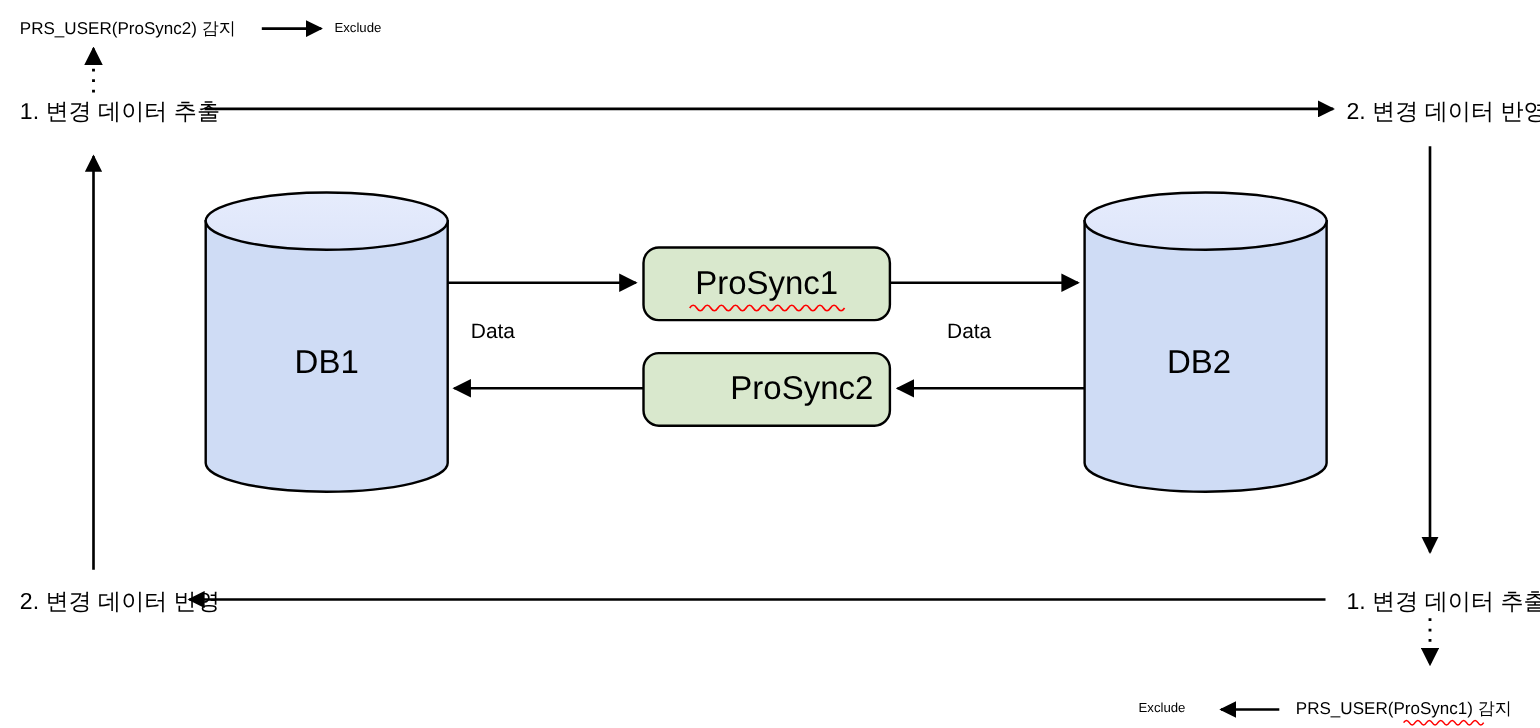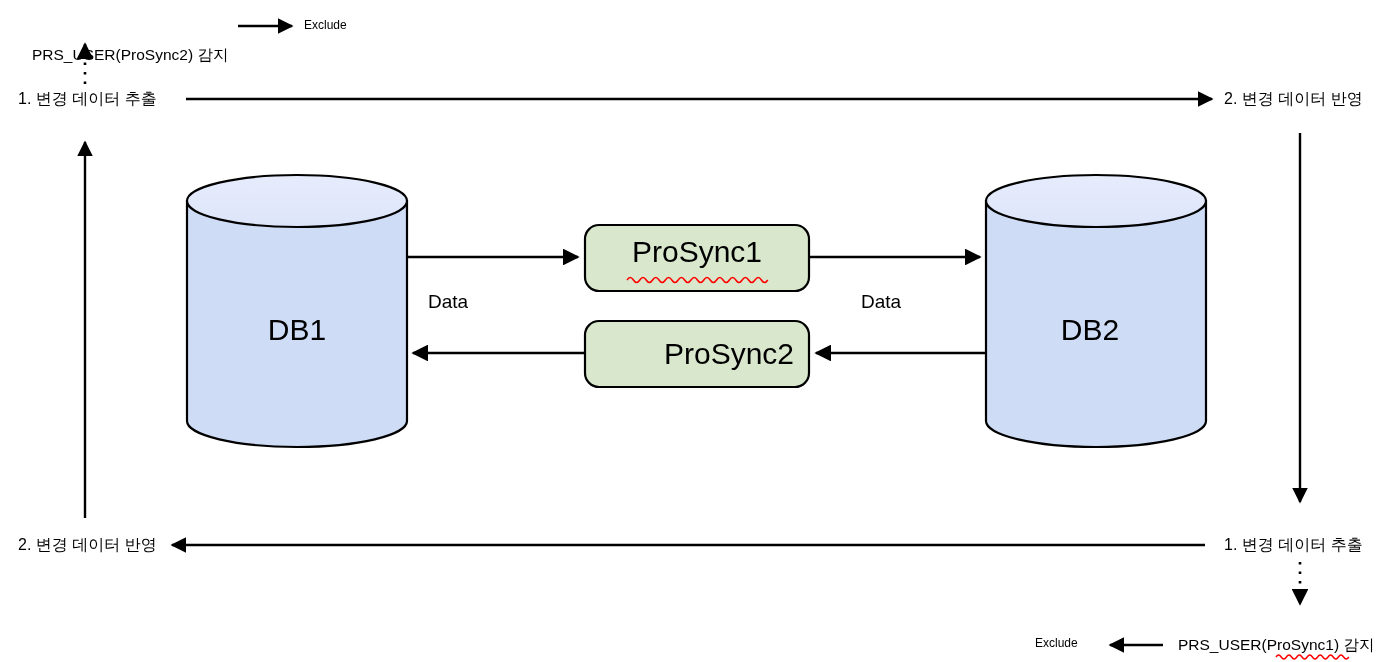--- a/index.html
+++ b/index.html
@@ -26,21 +26,21 @@
     width: 1400px;
     height: 662px;
   }
   .lbl {
     position: absolute;
     white-space: nowrap;
     line-height: 1;
     color: #000000;
   }
   .lbl-korean {
-    font-size: 16px;
+    font-size: 21px;
     letter-spacing: 0px;
   }
   .lbl-exclude {
     font-size: 12px;
   }
   .lbl-prs {
     font-size: 15.5px;
   }
   .lbl-data {
     font-size: 19px;
@@ -123,41 +123,41 @@
              q 3.2,-5 6.4,0 q 3.2,5 6.4,0 q 3.2,-5 6.4,0 q 3.2,5 6.4,0
              q 3.2,-5 6.4,0 q 3.2,5 6.4,0 q 3.2,-5 6.4,0 q 3.2,5 6.4,0
              q 3.2,-5 6.4,0 q 3.2,5 6.4,0" fill="none" stroke="#ff0000" stroke-width="1.5"></path>
 
     <path d="M 1276,657 q 2.6,-4 5.2,0 q 2.6,4 5.2,0 q 2.6,-4 5.2,0 q 2.6,4 5.2,0
              q 2.6,-4 5.2,0 q 2.6,4 5.2,0 q 2.6,-4 5.2,0 q 2.6,4 5.2,0
              q 2.6,-4 5.2,0 q 2.6,4 5.2,0 q 2.6,-4 5.2,0 q 2.6,4 5.2,0
              q 2.6,-4 5.2,0 q 2.6,4 5.2,0" fill="none" stroke="#ff0000" stroke-width="1.4"></path>
   </svg>
 
-  <div class="lbl lbl-prs" style="left:32px; top:19px;margin-top:28px;">PRS_USER(ProSync2) 감지</div>
+  <div class="lbl lbl-prs" style="left:18px; top:19px;">PRS_USER(ProSync2) 감지</div>
 
   <div class="lbl lbl-exclude" style="left:304px; top:19px;">Exclude</div>
 
   <div class="lbl lbl-korean" style="left:18px; top:91px;">1. 변경 데이터 추출</div>
 
   <div class="lbl lbl-korean" style="left:1224px; top:91px;">2. 변경 데이터 반영</div>
 
   <div class="lbl lbl-korean" style="left:18px; top:537px;">2. 변경 데이터 반영</div>
 
   <div class="lbl lbl-korean" style="left:1224px; top:537px;">1. 변경 데이터 추출</div>
 
   <div class="lbl lbl-exclude" style="left:1035px; top:637px;">Exclude</div>
 
   <div class="lbl lbl-prs" style="left:1178px; top:637px;">PRS_USER(ProSync1) 감지</div>
 
   <div class="node-label lbl-db" style="left:187px; top:310px; width:220px; height:40px;">DB1</div>
 
   <div class="node-label lbl-db" style="left:986px; top:310px; width:208px; height:40px;">DB2</div>
 
-  <div class="node-label lbl-prosync" style="left:585px; top:225px; width:224px; height:54px;">ProSync1</div>
+  <div class="node-label lbl-prosync" style="left:585px; top:225px; width:224px; height:66px;">ProSync1</div>
 
   <div class="node-label lbl-prosync" style="left:585px; top:321px; width:224px; height:66px;padding-left:32px;">ProSync2</div>
 
   <div class="lbl lbl-data" style="left:428px; top:292px;">Data</div>
 
   <div class="lbl lbl-data" style="left:861px; top:292px;">Data</div>
 
 </div>
 
 </body></html>

